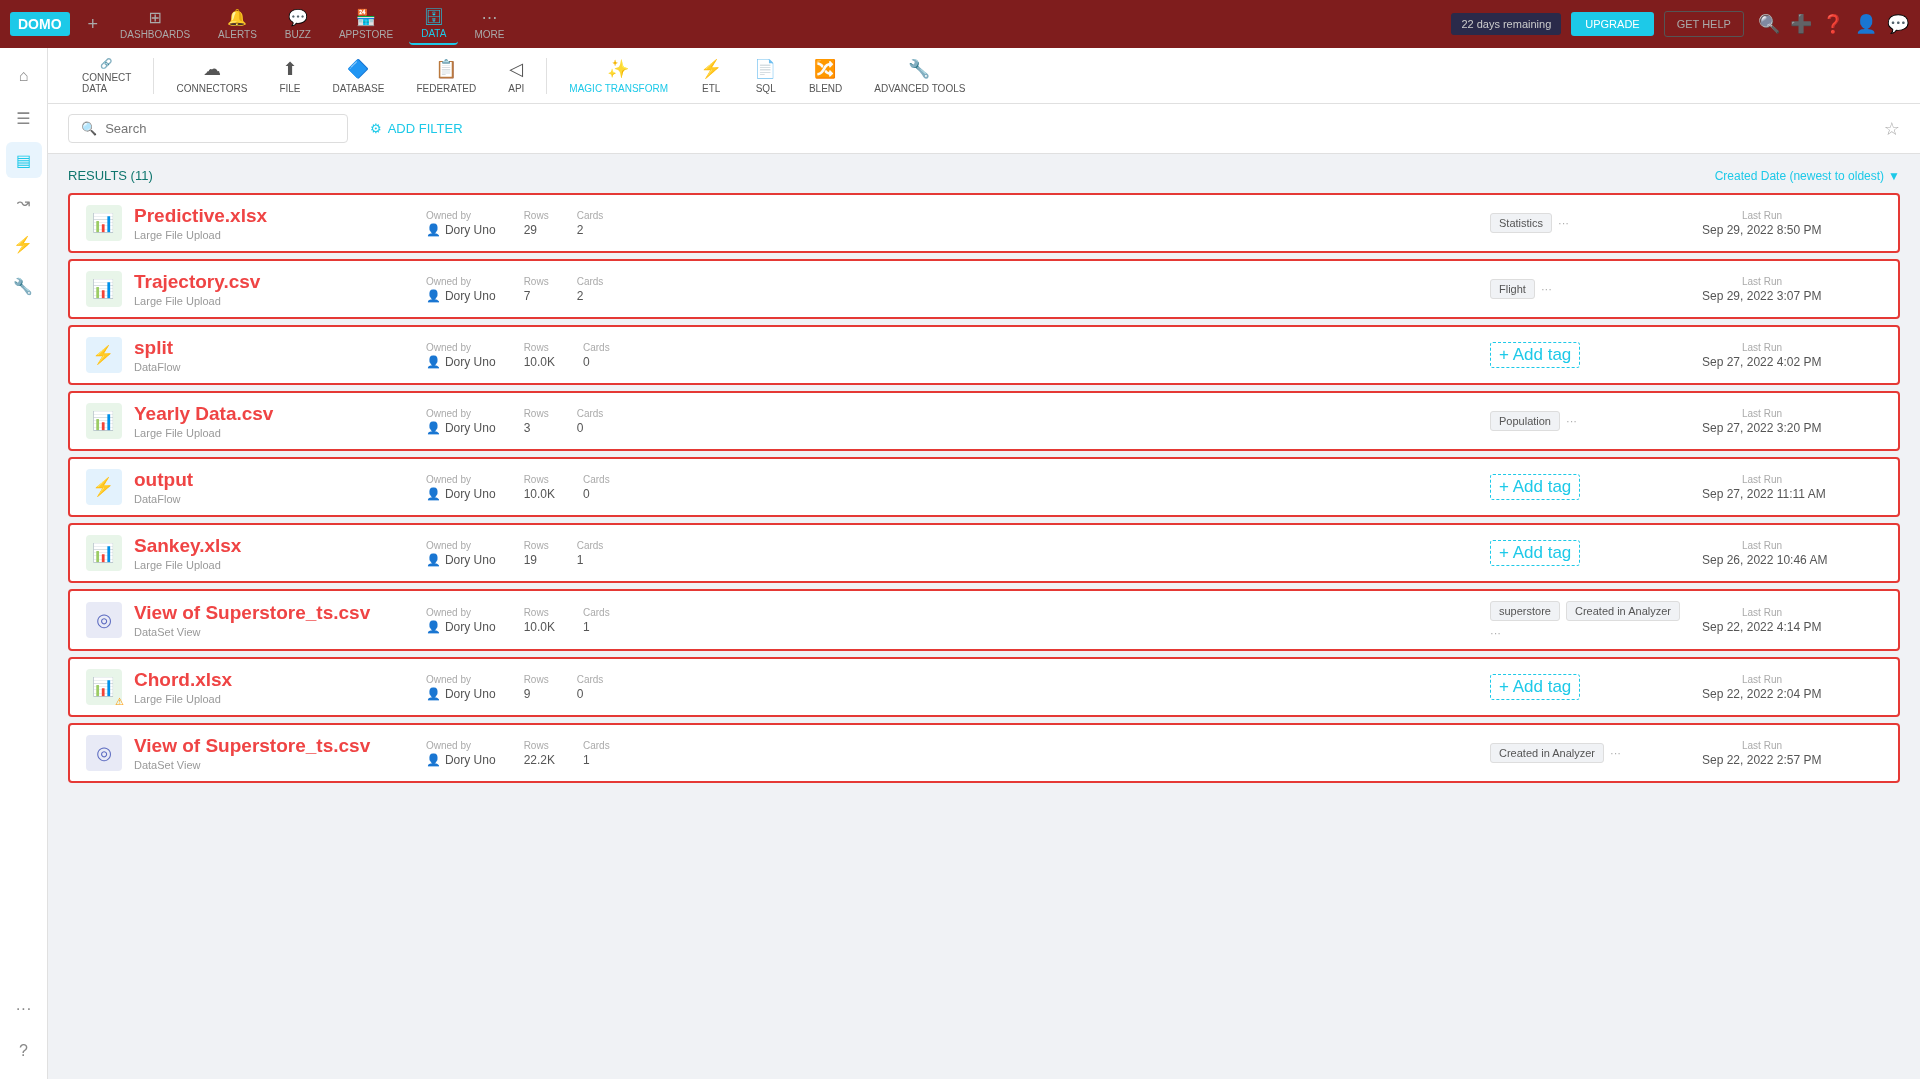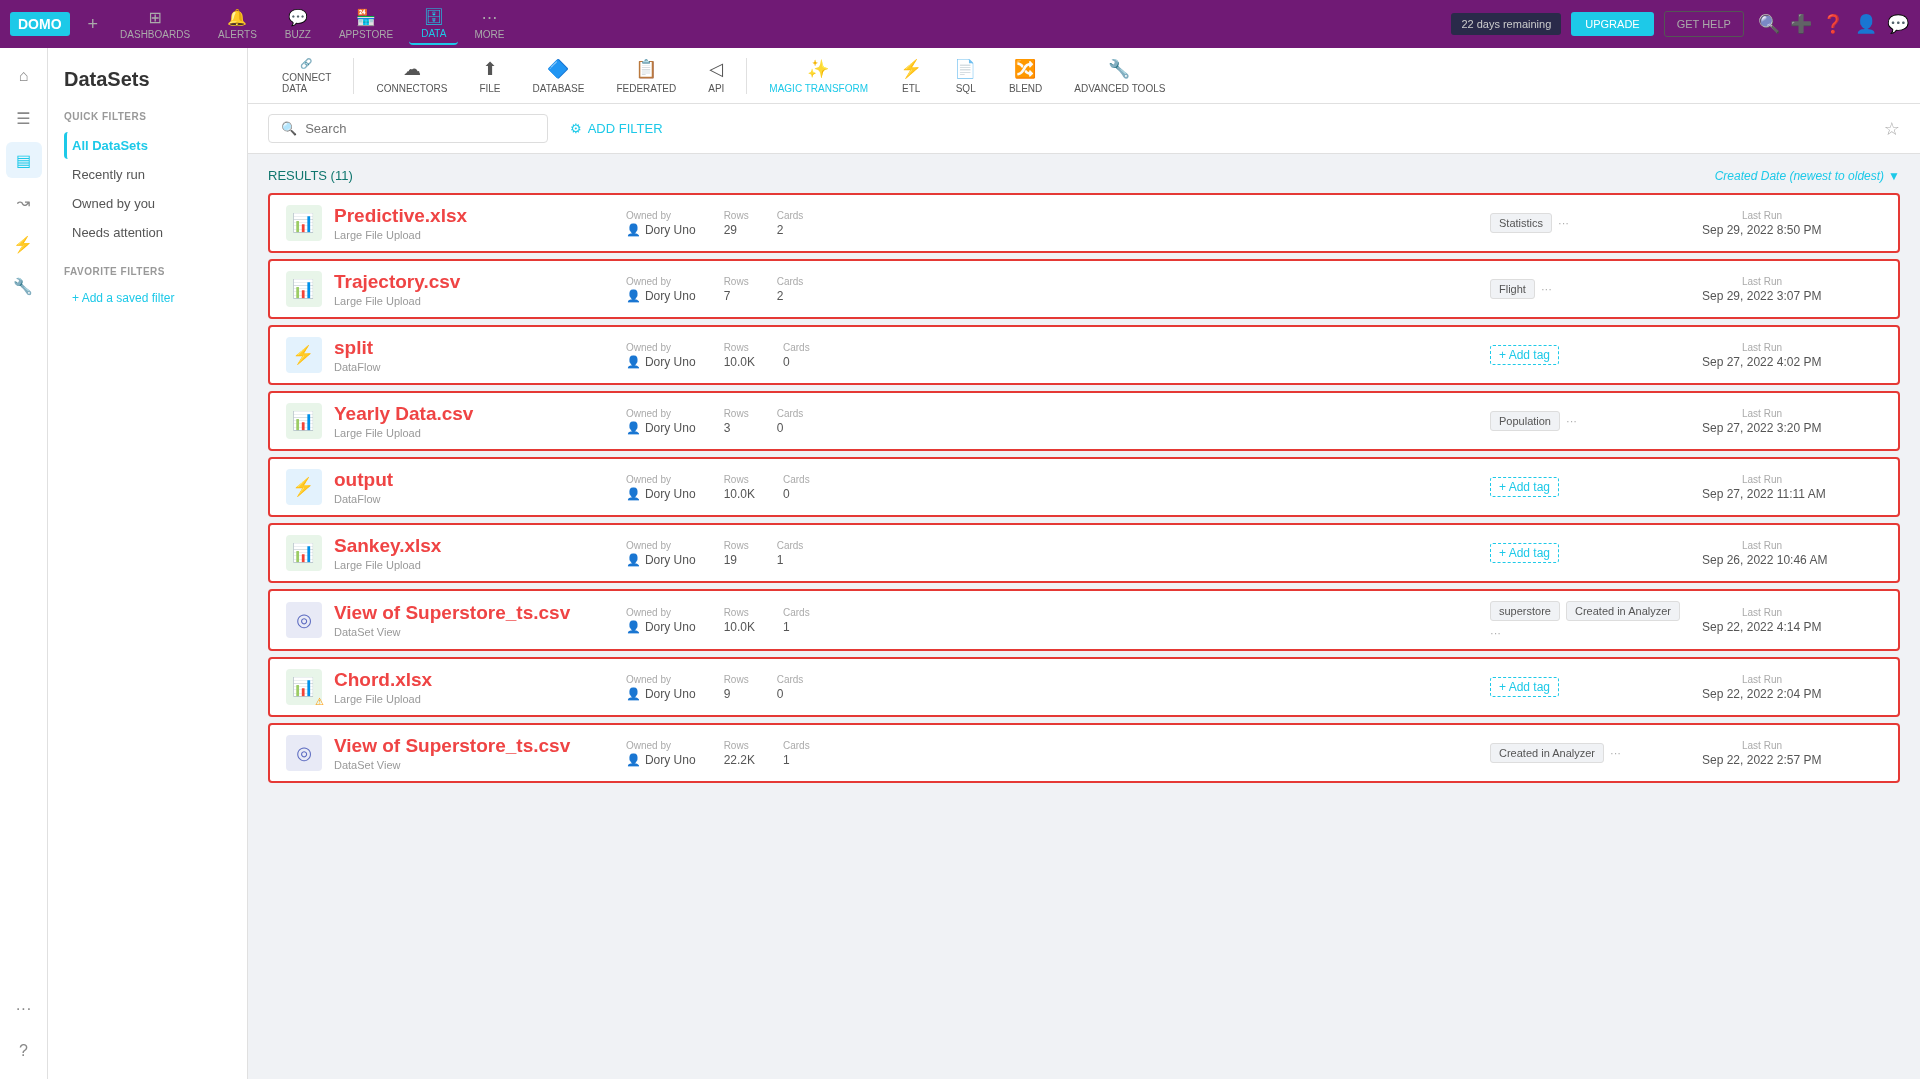--- a/index.html
+++ b/index.html
@@ -1,20 +1,20 @@
 <!DOCTYPE html>
 <html><head>
   <meta charset="utf-8">
   <style>
     * { box-sizing: border-box; margin: 0; padding: 0; }
     body { font-family: 'Segoe UI', Arial, sans-serif; font-size: 13px; background: #f0f2f5; color: #333; }
 
     
     .top-nav {
-      display: flex; align-items: center; background: #701a75; height: 48px; padding: 0 10px; gap: 4px;
+      display: flex; align-items: center; background: #7f1d1d; height: 48px; padding: 0 10px; gap: 4px;
     }
     .top-nav .logo { background: #1dc9e8; color: #fff; font-weight: 900; font-size: 14px; padding: 4px 8px; border-radius: 3px; margin-right: 8px; }
     .top-nav .plus-btn { color: #aaa; font-size: 18px; cursor: pointer; padding: 0 6px; }
     .nav-item { display: flex; flex-direction: column; align-items: center; color: #aaa; font-size: 10px; padding: 4px 12px; cursor: pointer; gap: 2px; border-radius: 4px; }
     .nav-item.active { color: #1dc9e8; border-bottom: 2px solid #1dc9e8; }
     .nav-item .nav-icon { font-size: 16px; }
     .nav-spacer { flex: 1; }
     .days-remaining { background: #2a2a4a; color: #ccc; font-size: 11px; padding: 5px 10px; border-radius: 3px; margin-right: 6px; }
     .upgrade-btn { background: #1dc9e8; color: #fff; border: none; padding: 6px 14px; border-radius: 3px; font-size: 11px; cursor: pointer; margin-right: 6px; }
     .get-help-btn { background: transparent; color: #aaa; border: 1px solid #555; padding: 6px 12px; border-radius: 3px; font-size: 11px; cursor: pointer; margin-right: 10px; }
@@ -53,38 +53,38 @@
     .search-box { display: flex; align-items: center; border: 1px solid #ddd; border-radius: 4px; padding: 6px 12px; gap: 8px; width: 280px; background: #fff; }
     .search-box input { border: none; outline: none; font-size: 13px; width: 200px; color: #555; }
     .add-filter-btn { display: flex; align-items: center; gap: 6px; color: #1dc9e8; font-size: 13px; cursor: pointer; padding: 6px 10px; border-radius: 4px; }
     .search-spacer { flex: 1; }
     .star-icon { color: #aaa; font-size: 18px; cursor: pointer; }
 
     
     .results-area { flex: 1; overflow-y: auto; padding: 0 20px; }
     .results-header { display: flex; align-items: center; justify-content: space-between; padding: 14px 0 10px; }
     .results-count { font-size: 13px; color: #0f766e; }
-    .sort-control { display: flex; align-items: flex-start; gap: 4px; color: #1dc9e8; font-size: 12px; cursor: pointer; font-style: italic; }
+    .sort-control { display: flex; align-items: flex-start; gap: 4px; color: #1dc9e8; font-size: 12px; cursor: pointer; }
 
     
     .dataset-row { display: flex; align-items: center; background: #fff; border: 1px solid #e8e8e8; border-radius: 4px; margin-bottom: 6px; padding: 10px 16px; gap: 12px; position: relative; }
     .dataset-icon { width: 36px; height: 36px; border-radius: 4px; display: flex; align-items: center; justify-content: center; font-size: 18px; flex-shrink: 0; }
     .dataset-icon.excel { background: #e8f5e9; color: #4caf50; }
     .dataset-icon.dataflow { background: #e3f2fd; color: #2196f3; }
     .dataset-icon.view { background: #e8eaf6; color: #5c6bc0; }
     .dataset-info { flex: 0 0 280px; }
     .dataset-name { font-size: 19px; font-weight: 600; color: #ef4444; }
     .dataset-type { font-size: 11px; color: #999; margin-top: 2px; }
     .dataset-meta { display: flex; gap: 28px; flex: 1; }
     .meta-group { display: flex; flex-direction: column; gap: 2px; }
     .meta-label { font-size: 10px; color: #aaa; }
     .meta-value { font-size: 12px; color: #555; display: flex; align-items: center; gap: 4px; }
     .tags-area { flex: 0 0 200px; display: flex; gap: 6px; flex-wrap: wrap; align-items: center; }
     .tag { background: #f0f2f5; border: 1px solid #ddd; border-radius: 3px; padding: 3px 8px; font-size: 11px; color: #555; }
-    .add-tag-btn { color: #1dc9e8; font-size: 12px; cursor: pointer; border: 1px dashed #1dc9e8; border-radius: 3px; padding: 2px 8px; }
+    .add-tag-btn { color: #1dc9e8; font-size: 17px; cursor: pointer; border: 1px dashed #1dc9e8; border-radius: 3px; padding: 2px 8px; }
     .tag-more { color: #aaa; font-size: 11px; cursor: pointer; }
     .last-run { flex: 0 0 180px; }
     .last-run-label { font-size: 10px; color: #aaa; margin-left: 40px; }
     .last-run-value { font-size: 12px; color: #555; margin-top: 2px; }
 
     
     .highlight-box { border: 2px solid #e53935; border-radius: 4px; }
   </style>
 </head>
 <body>
@@ -136,32 +136,20 @@
     <div class="sidebar-icon">☰</div>
     <div class="sidebar-icon active">▤</div>
     <div class="sidebar-icon">↝</div>
     <div class="sidebar-icon">⚡</div>
     <div class="sidebar-icon">🔧</div>
     <div class="spacer"></div>
     <div class="sidebar-icon">···</div>
     <div class="sidebar-icon">?</div>
   </div>
 
-  <div class="left-panel">
-    <div class="page-title">DataSets</div>
-    <div class="section-label">QUICK FILTERS</div>
-    <div class="filter-item active">All DataSets</div>
-    <div class="filter-item">Recently run</div>
-    <div class="filter-item">Owned by you</div>
-    <div class="filter-item">Needs attention</div>
-    <div class="favorite-section">
-      <div class="section-label">FAVORITE FILTERS</div>
-      <div class="add-saved">+ Add a saved filter</div>
-    </div>
-  </div>
 
   <div class="content-area">
 
     <div class="top-toolbar">
       <div class="connect-data">
         <span>🔗</span>
         <span style="font-size:10px;color:#555;">CONNECT<br>DATA</span>
       </div>
       <div class="toolbar-divider"></div>
       <div class="toolbar-item">

